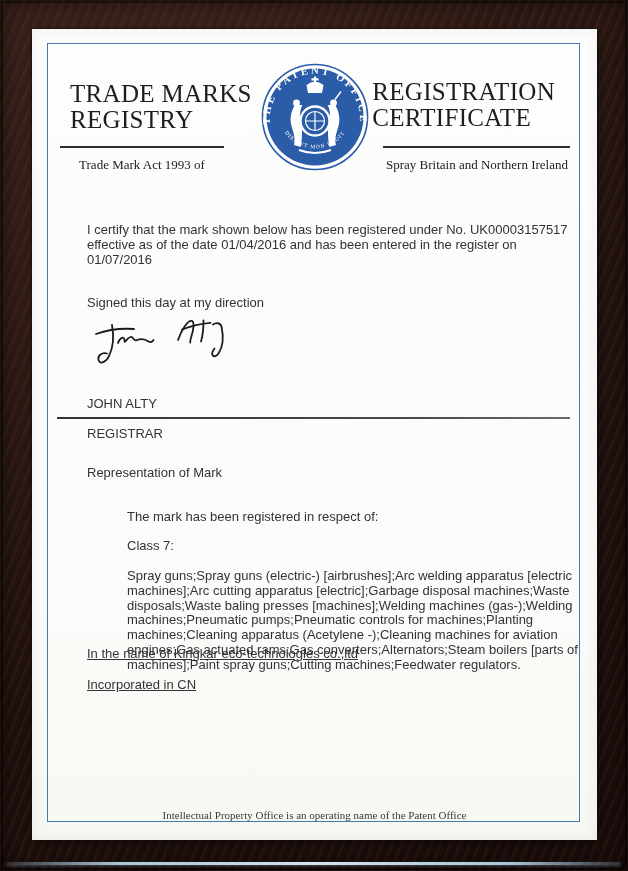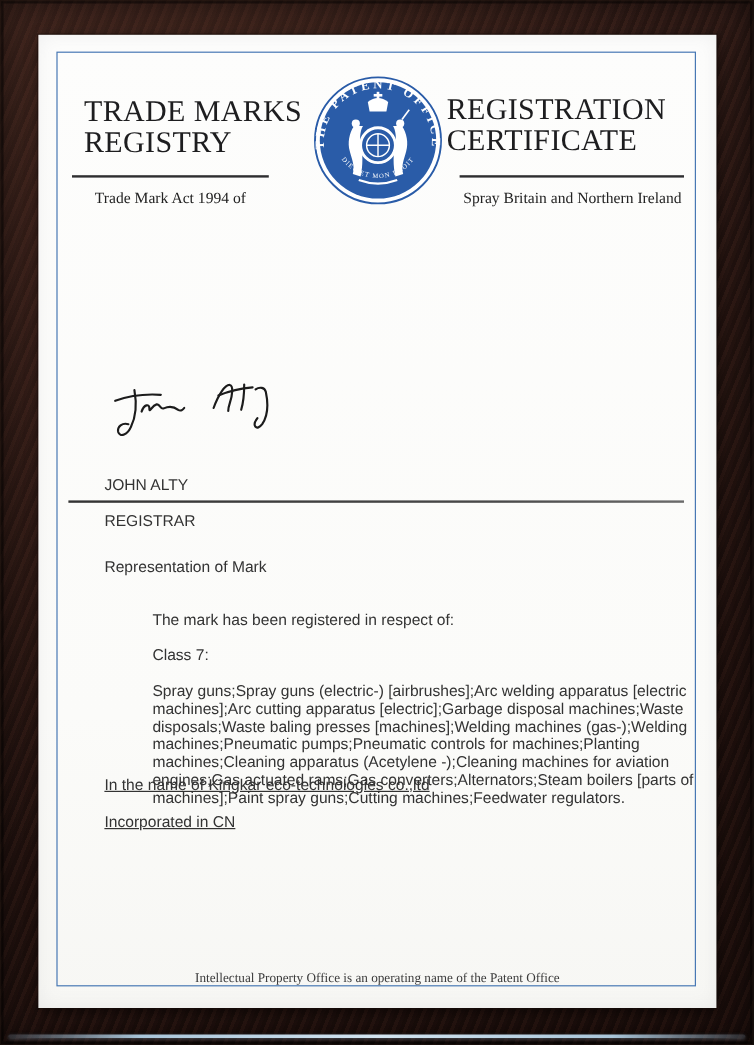--- a/index.html
+++ b/index.html
@@ -61,21 +61,21 @@
 
   <div class="paper">
     <div class="inner-border"></div>
 
     <div class="title title-left">TRADE MARKS
 REGISTRY</div>
     <div class="title title-right">REGISTRATION
 CERTIFICATE</div>
     <div class="rule rule-left"></div>
     <div class="rule rule-right"></div>
-    <div class="subtitle subtitle-left">Trade Mark Act 1994 of</div>
+    <div class="subtitle subtitle-left">Trade Mark Act 1993 of</div>
     <div class="subtitle subtitle-right">Spray Britain and Northern Ireland</div>
 
     <svg class="seal" viewBox="0 0 110 110">
       <circle cx="55" cy="55" r="52.5" fill="#ffffff" stroke="#2a5ca8" stroke-width="1.6"></circle>
       <circle cx="55" cy="55" r="48.5" fill="#2a5ca8"></circle>
       <defs>
         <path id="sealTopArc" d="M 12,70 A 45,45 0 1 1 98,70" fill="none"></path>
         <path id="sealBottomArc" d="M 21,64 A 37,37 0 0 0 89,64" fill="none"></path>
       </defs>
       <text font-family="Liberation Serif, serif" font-size="10.5" font-weight="bold" fill="#ffffff" letter-spacing="2.6">
@@ -96,21 +96,25 @@
       </g>
       <g fill="none" stroke="#ffffff">
         <circle cx="55" cy="59" r="14.5" stroke-width="2.4"></circle>
         <circle cx="55" cy="59" r="9.5" stroke-width="1.2"></circle>
         <path d="M45.5,59 H64.5 M55,49.5 V68.5" stroke-width="1.2"></path>
         <path d="M75,37.5 L81,29.5" stroke-width="1.4"></path>
         <path d="M39,88 Q55,94 71,88" stroke-width="2"></path>
       </g>
     </svg>
 
+    <div class="sans certify">I certify that the mark shown below has been registered under No. UK00003157517
+effective as of the date 01/04/2016 and has been entered in the register on
+01/07/2016</div>
 
+    <div class="sans signed">Signed this day at my direction</div>
 
     <svg class="sig" viewBox="0 0 180 62">
       <g fill="none" stroke="#1c1c1c" stroke-width="1.8" stroke-linecap="round" stroke-linejoin="round">
         <path d="M16,23 C27,19 39,17 54,18"></path>
         <path d="M32,14 C34,25 33,37 29,45 C26.5,51 20,54 18.5,49 C17.5,44.5 22,41 27,42.5"></path>
         <path d="M38,32 C40,26 44.5,25 44.5,29.5 C44.5,33.5 46.5,27 50.5,26 C53.5,25.3 53.5,30.5 56.5,29.3 C60.5,27.5 64.5,27.5 68.5,30.5 C70.5,31.8 72.5,30.5 73.5,29"></path>
         <path d="M98,29 C102,18 107.5,9.5 111.5,9.8 C114.8,10.3 113.5,19 111.5,25 C110.5,28 110.2,30 110.2,31.5"></path>
         <path d="M102,18.5 C112,14.5 122,12.5 130.5,11.8"></path>
         <path d="M123.5,9.5 C123.5,18 122.5,25.5 121,30.5"></path>
         <path d="M133,13.5 C136.5,11 140.5,12 141.5,15.5 C143,22.5 144.5,33.5 138.5,42.5 C134,48.5 129.5,44 134.5,37.5"></path>

